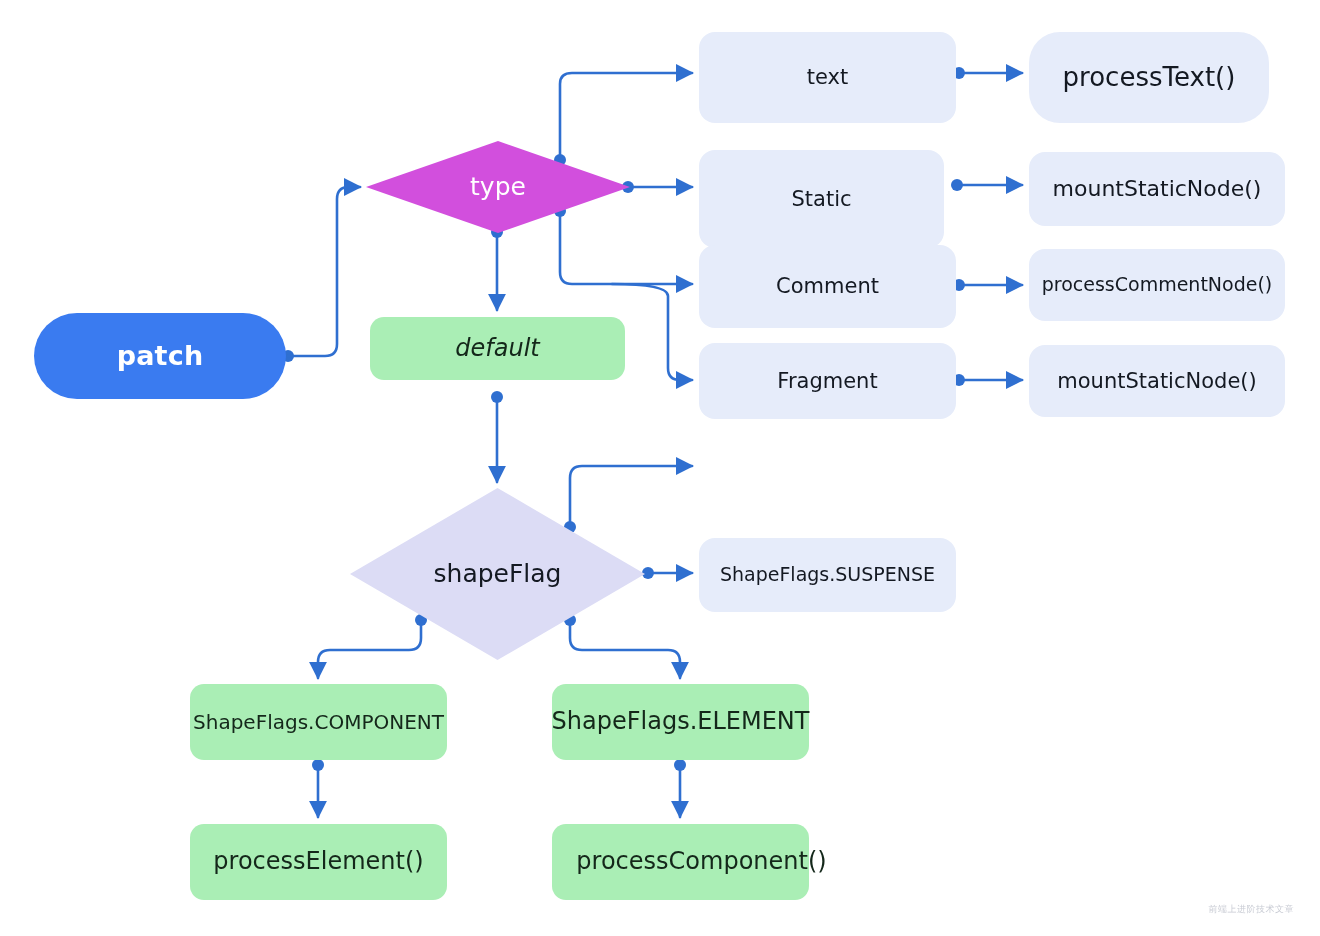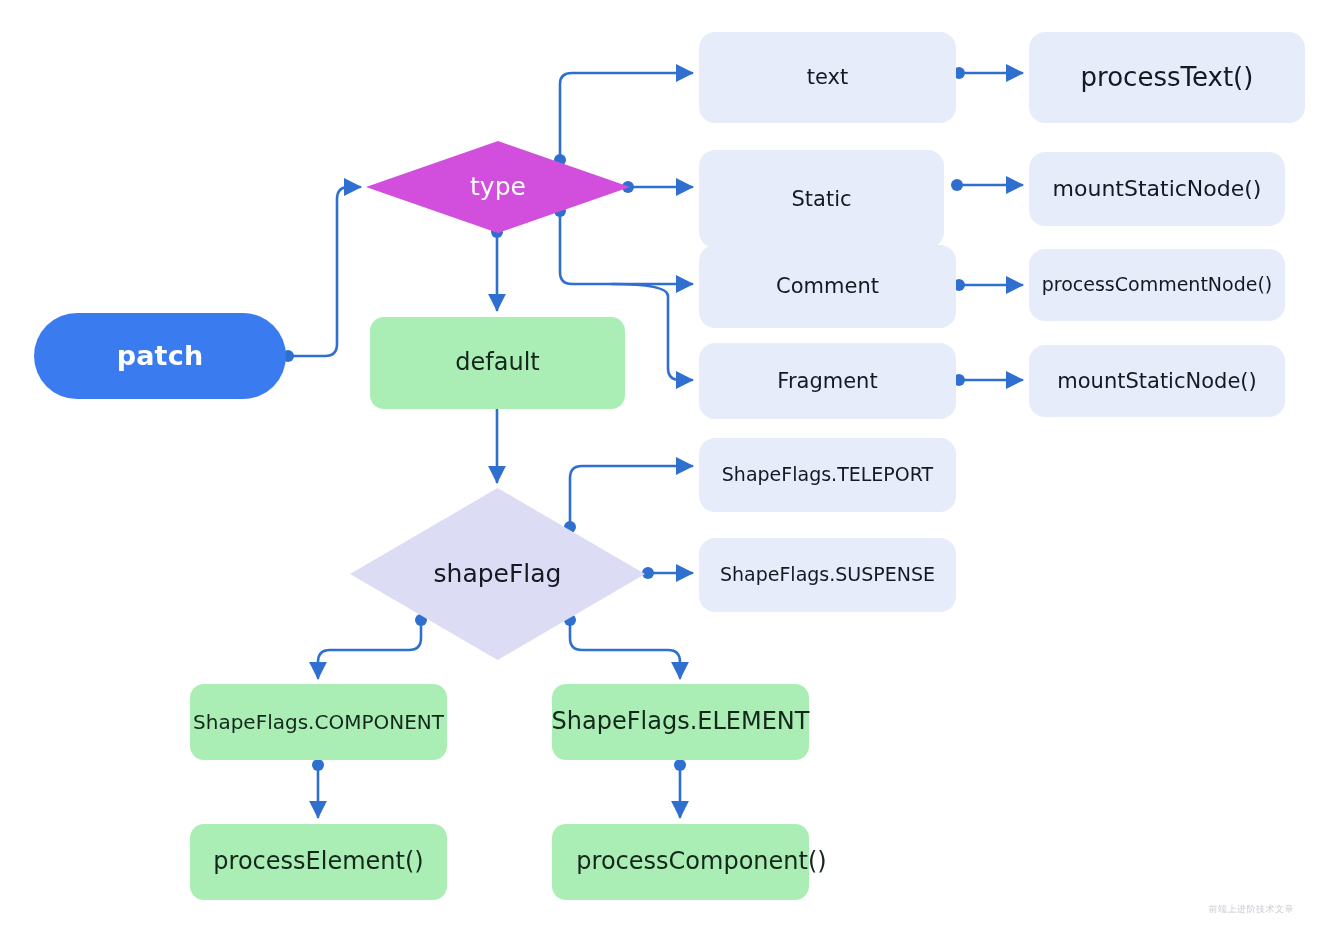--- a/index.html
+++ b/index.html
@@ -190,21 +190,21 @@
 
   <div class="node skin-start" style="left: 34px; top: 313px; width: 252px; height: 86px; font-size: 27px;">
     <span class="node-label">patch</span>
   </div>
 
   <div class="node skin-diamond-a" style="left: 366px; top: 141px; width: 264px; height: 92px; font-size: 25px;">
     <span class="diamond-shape"></span>
     <span class="node-label">type</span>
   </div>
 
-  <div class="node skin-green" style="left: 370px; top: 317px; width: 255px; height: 92px; font-size: 24px;">
+  <div class="node skin-green" style="left: 370px; top: 317px; width: 255px; height: 63px; font-size: 24px; font-style: italic;">
     <span class="node-label">default</span>
   </div>
 
   <div class="node skin-diamond-b" style="left: 350px; top: 488px; width: 295px; height: 172px; font-size: 25px;">
     <span class="diamond-shape"></span>
     <span class="node-label">shapeFlag</span>
   </div>
 
   <div class="node skin-lightblue" style="left: 699px; top: 32px; width: 257px; height: 91px; font-size: 21px;">
     <span class="node-label">text</span>
@@ -215,39 +215,36 @@
   </div>
 
   <div class="node skin-lightblue" style="left: 699px; top: 245px; width: 257px; height: 83px; font-size: 21px;">
     <span class="node-label">Comment</span>
   </div>
 
   <div class="node skin-lightblue" style="left: 699px; top: 343px; width: 257px; height: 76px; font-size: 21px;">
     <span class="node-label">Fragment</span>
   </div>
 
-  <div class="node skin-lightblue" style="left: 1029px; top: 32px; width: 276px; height: 91px; font-size: 26px;">
+  <div class="node skin-lightblue" style="left: 1029px; top: 32px; width: 240px; height: 91px; font-size: 26px; border-radius: 31px;">
     <span class="node-label">processText()</span>
   </div>
 
   <div class="node skin-lightblue" style="left: 1029px; top: 152px; width: 256px; height: 74px; font-size: 22px;">
     <span class="node-label">mountStaticNode()</span>
   </div>
 
   <div class="node skin-lightblue" style="left: 1029px; top: 249px; width: 256px; height: 72px; font-size: 19px;">
     <span class="node-label">processCommentNode()</span>
   </div>
 
   <div class="node skin-lightblue" style="left: 1029px; top: 345px; width: 256px; height: 72px; font-size: 21px;">
     <span class="node-label">mountStaticNode()</span>
   </div>
 
-  <div class="node skin-lightblue" style="left: 699px; top: 438px; width: 257px; height: 74px; font-size: 19px;">
-    <span class="node-label">ShapeFlags.TELEPORT</span>
-  </div>
 
   <div class="node skin-lightblue" style="left: 699px; top: 538px; width: 257px; height: 74px; font-size: 19px;">
     <span class="node-label">ShapeFlags.SUSPENSE</span>
   </div>
 
   <div class="node skin-green" style="left: 190px; top: 684px; width: 257px; height: 76px; font-size: 20px;">
     <span class="node-label">ShapeFlags.COMPONENT</span>
   </div>
 
   <div class="node skin-green" style="left: 552px; top: 684px; width: 257px; height: 76px; font-size: 24px;">

